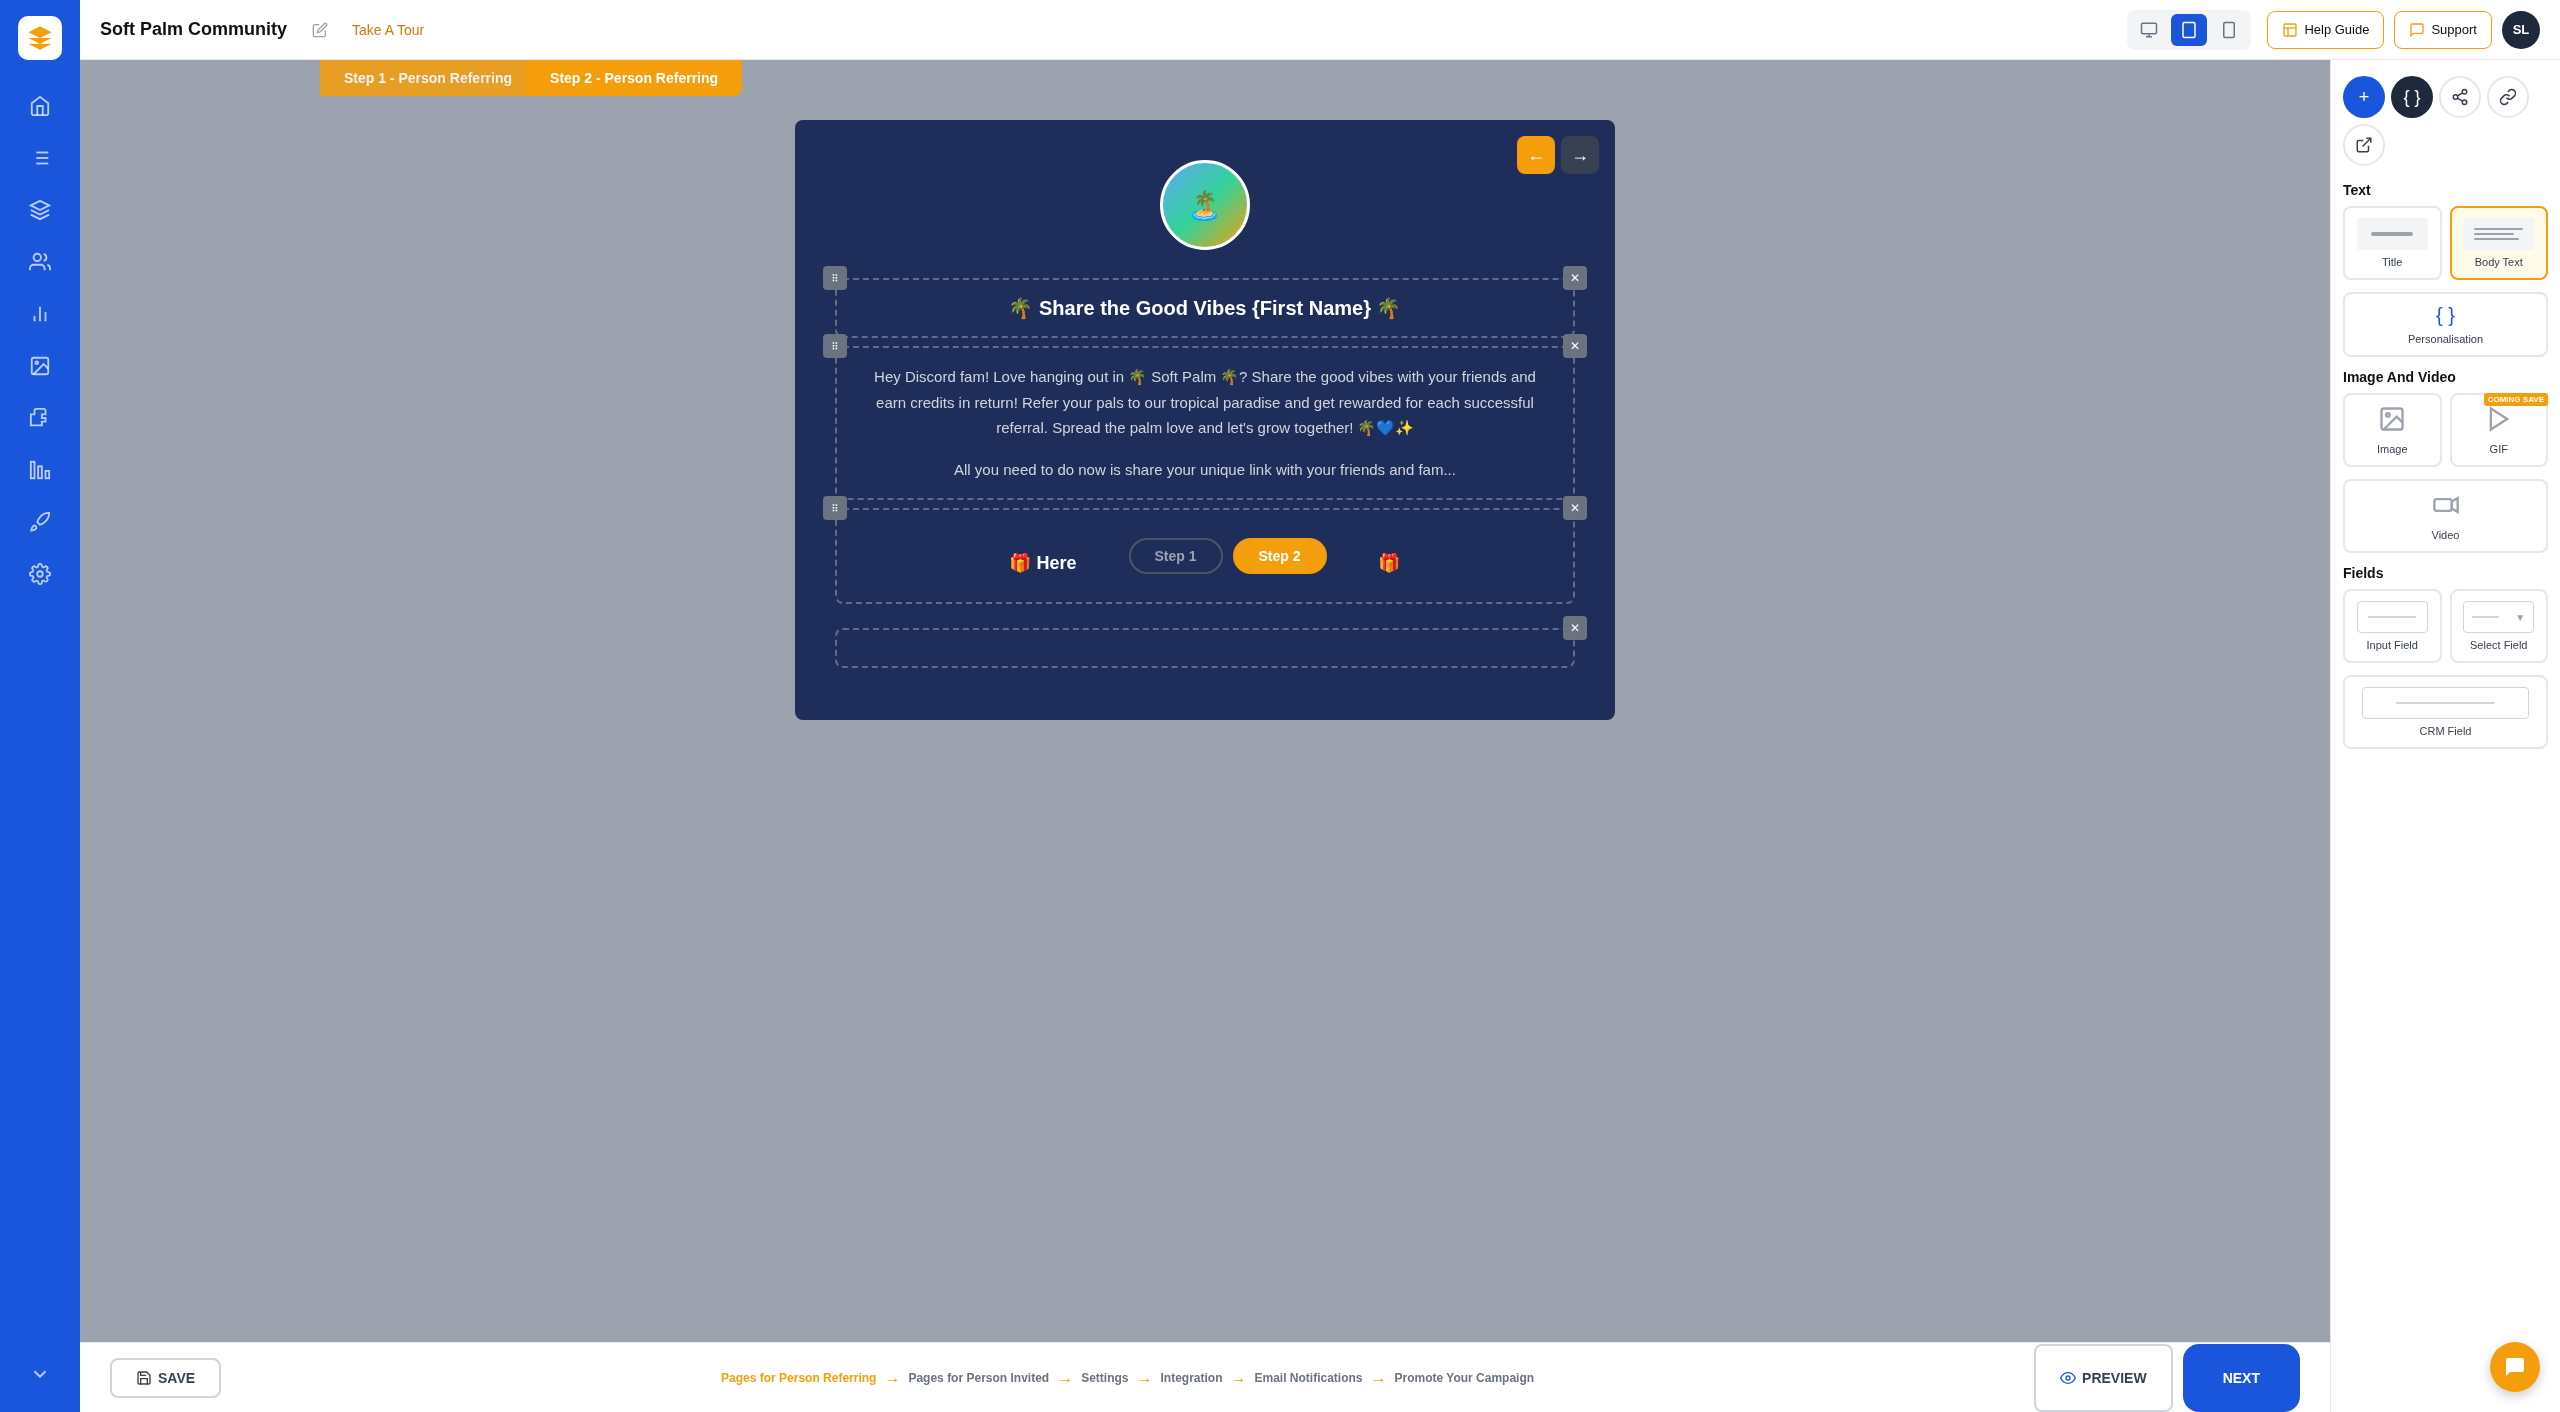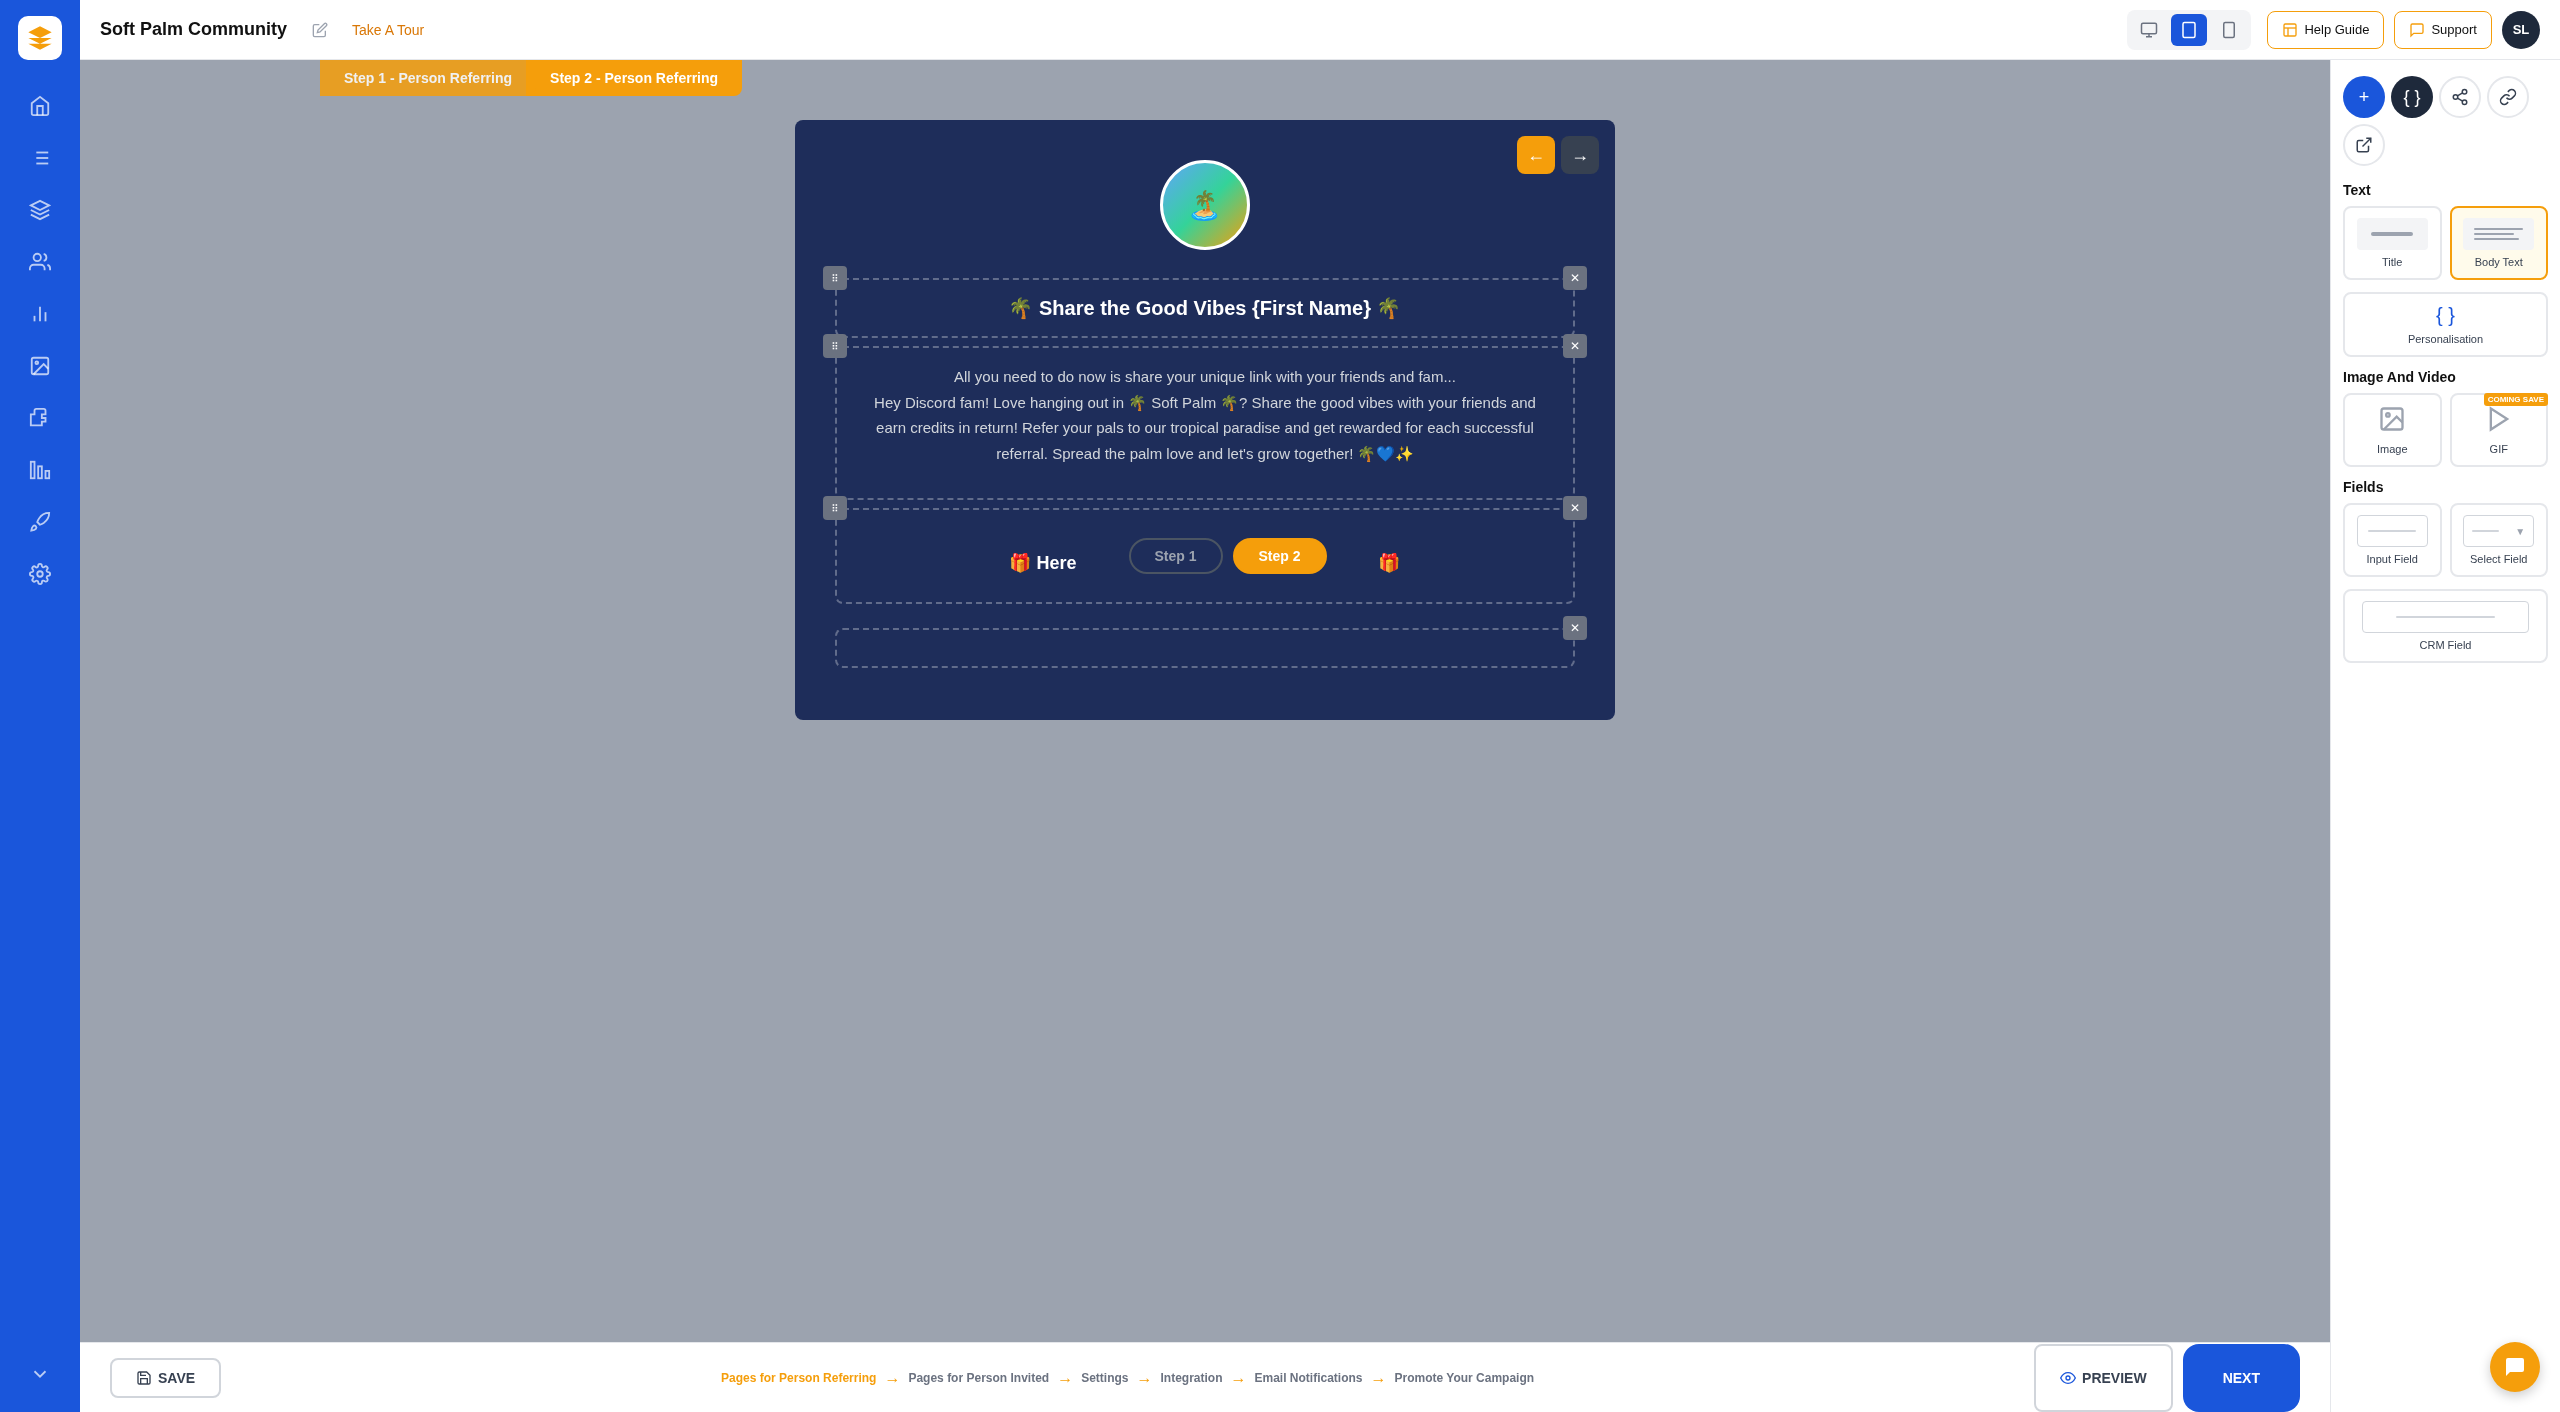--- a/index.html
+++ b/index.html
@@ -615,22 +615,22 @@
             </div>
             <div class="block-delete">✕</div>
             <div class="email-title-block">🌴 Share the Good Vibes {First Name} 🌴</div>
           </div>
 
           <div class="email-block">
             <div class="block-actions">
               <div class="block-drag">⠿</div>
             </div>
             <div class="block-delete">✕</div>
+            <div class="email-body-block" style="margin-bottom:16px;">Hey Discord fam! Love hanging out in 🌴 Soft Palm 🌴? Share the good vibes with your friends and earn credits in return! Refer your pals to our tropical paradise and get rewarded for each successful referral. Spread the palm love and let's grow together! 🌴💙✨</div>
             <div class="email-body-block">All you need to do now is share your unique link with your friends and fam...</div>
-            <div class="email-body-block" style="margin-bottom:16px;">Hey Discord fam! Love hanging out in 🌴 Soft Palm 🌴? Share the good vibes with your friends and earn credits in return! Refer your pals to our tropical paradise and get rewarded for each successful referral. Spread the palm love and let's grow together! 🌴💙✨</div>
           </div>
 
           <div class="email-block" style="margin-bottom: 24px;">
             <div class="block-actions">
               <div class="block-drag">⠿</div>
             </div>
             <div class="block-delete">✕</div>
             <div style="display: flex; align-items: flex-end; justify-content: center; gap: 12px;">
               <div class="email-hero-block">
                 <span>🎁 Here</span>
@@ -756,20 +756,29 @@
         <div class="panel-item" style="position:relative;">
           <div style="position:absolute;top:-2px;right:-2px;background:#f59e0b;color:white;font-size:8px;padding:2px 4px;border-radius:3px;font-weight:700;">COMING SAVE</div>
           <div>
             <svg viewBox="0 0 24 24" fill="none" stroke="#9ca3af" stroke-width="2" width="28" height="28">
                 <polygon points="5,3 19,12 5,21"></polygon>
               </svg>
           </div>
           <span class="panel-item-label">GIF</span>
         </div>
       </div>
+      <div class="panel-item" style="margin-bottom:12px; width:100%;">
+        <div>
+          <svg viewBox="0 0 24 24" fill="none" stroke="#9ca3af" stroke-width="2" width="28" height="28">
+              <rect x="2" y="7" width="15" height="10" rx="2"></rect>
+              <polygon points="17,9 22,6 22,18 17,15"></polygon>
+            </svg>
+        </div>
+        <span class="panel-item-label">Video</span>
+      </div>
 
       <div class="panel-section-title">Fields</div>
       <div class="panel-items-grid">
         <div class="panel-item">
           <div class="panel-item-inner" style="border:1.5px solid #d1d5db;background:white;">
             <div style="width:70%;height:2px;background:#d1d5db;border-radius:1px;"></div>
           </div>
           <span class="panel-item-label">Input Field</span>
         </div>
         <div class="panel-item">

